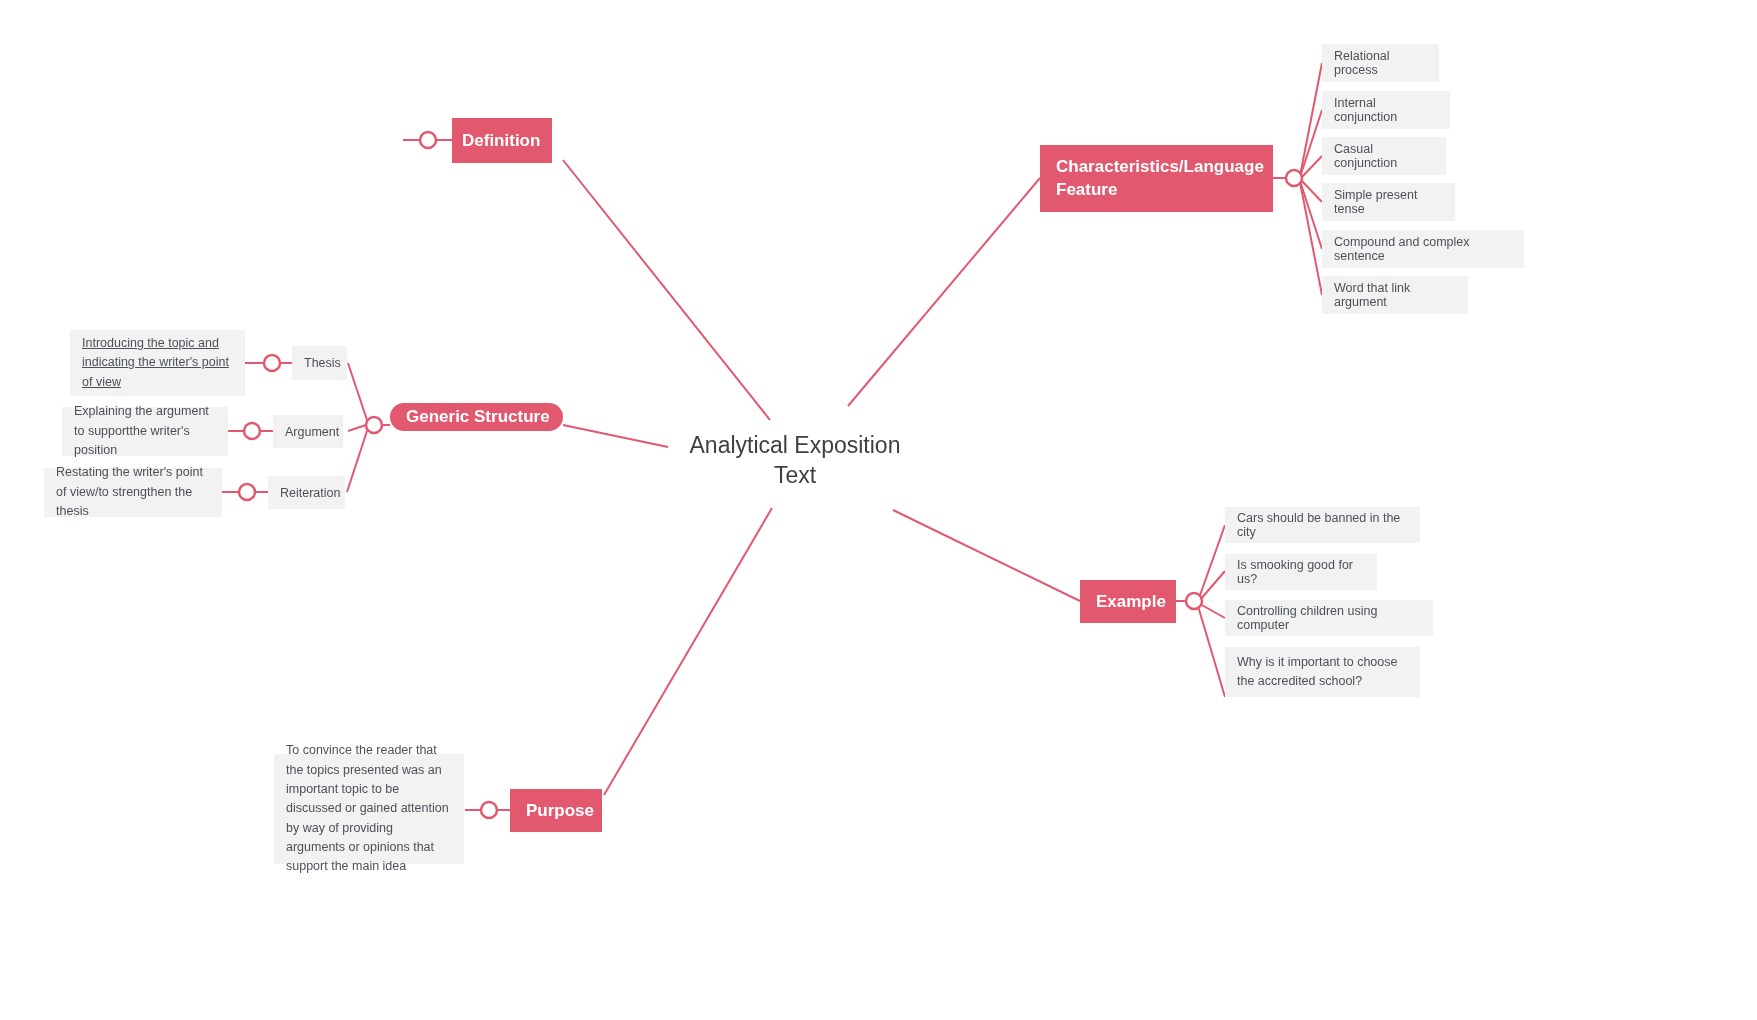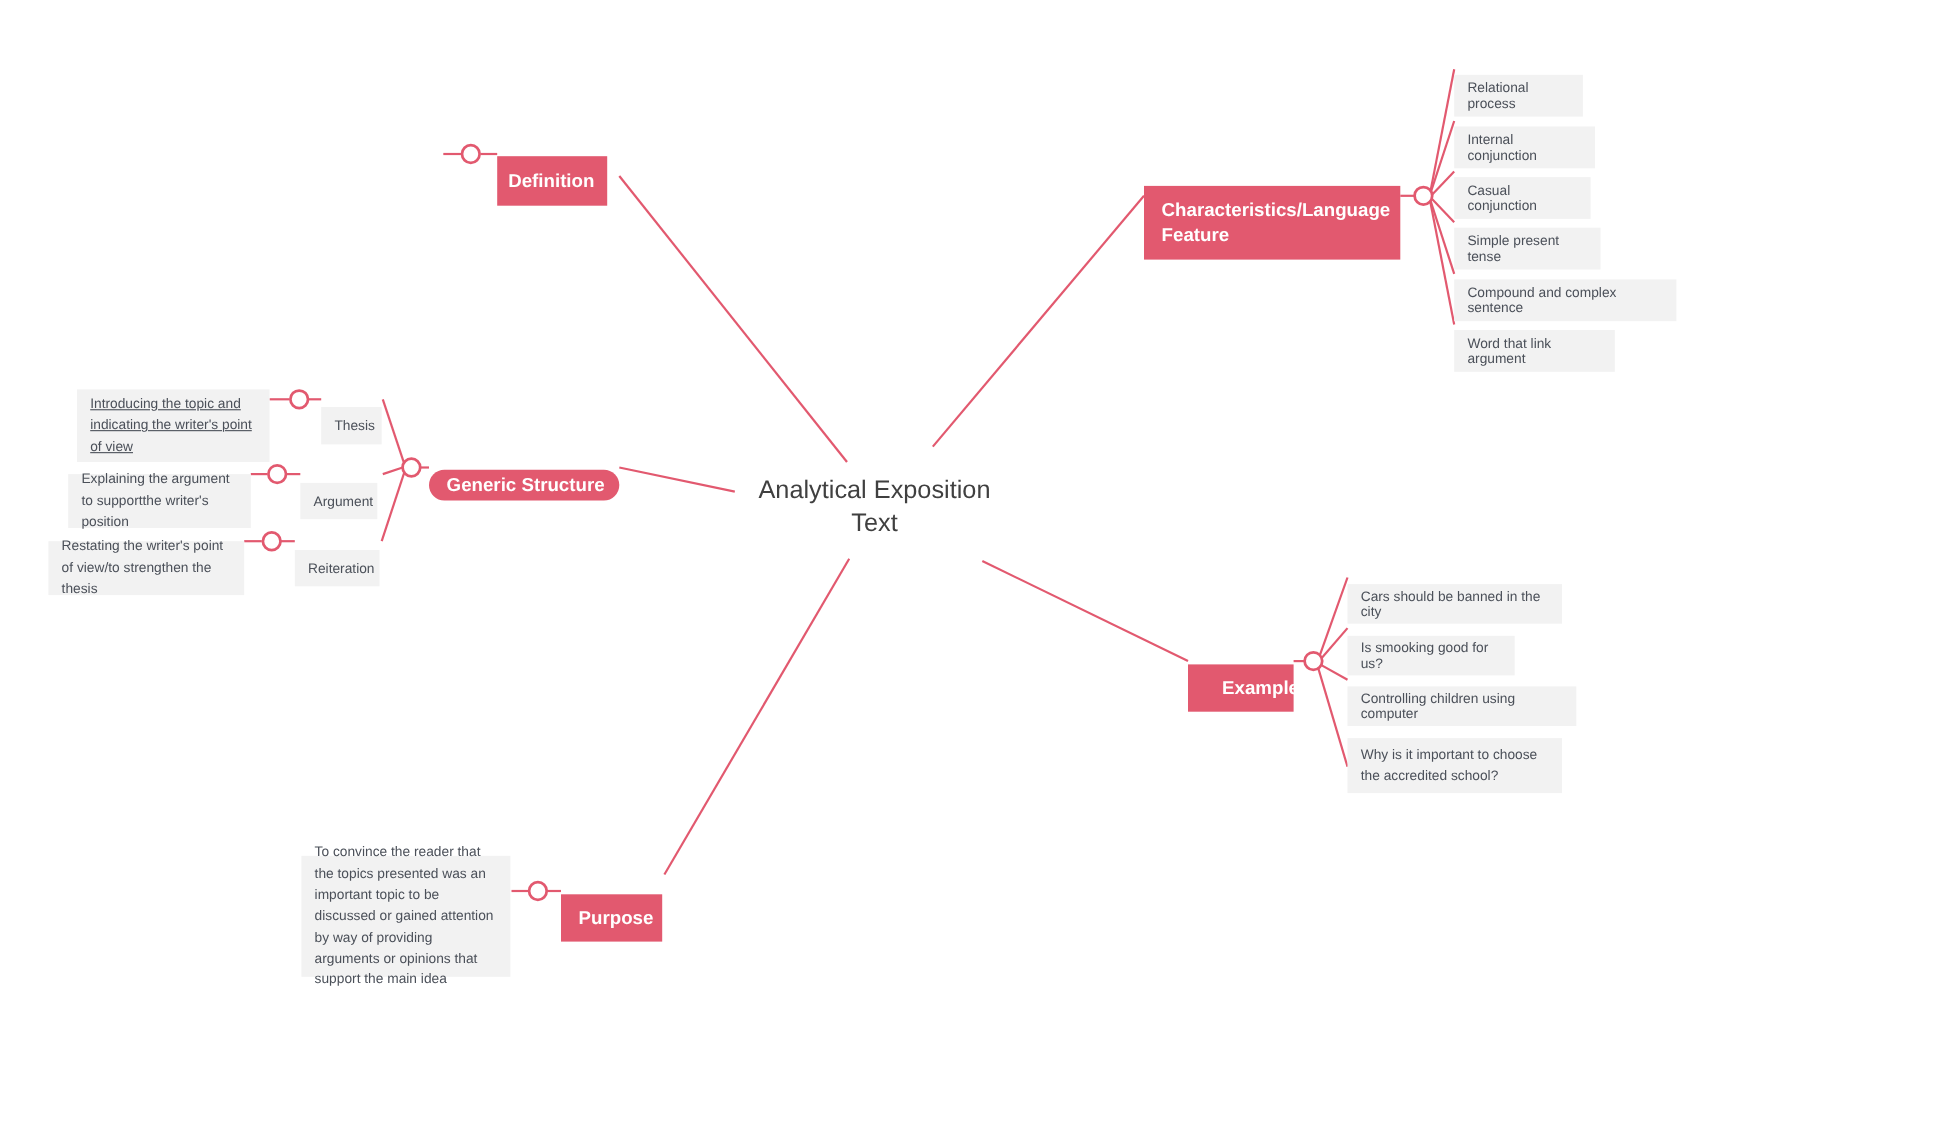--- a/index.html
+++ b/index.html
@@ -1,19 +1,19 @@
 <!DOCTYPE html>
 <html><head>
 <meta charset="utf-8">
 <style>
   html,body{margin:0;padding:0;background:#ffffff;}
   body{width:1757px;height:1020px;font-family:"Liberation Sans",sans-serif;position:relative;overflow:hidden;}
   #canvas{position:absolute;inset:0;width:1757px;height:1020px;}
   svg.links{position:absolute;left:0;top:0;width:1757px;height:1020px;pointer-events:none;}
-  .node{position:absolute;box-sizing:border-box;margin-top:24px;}
+  .node{position:absolute;box-sizing:border-box;}
   .topic{background:#e2596f;color:#ffffff;font-weight:bold;display:flex;align-items:center;}
   .topic span{display:block;}
   .leaf{background:#f2f2f2;color:#4b5059;display:flex;align-items:center;}
   .leaf span{display:block;}
   .center-title{position:absolute;color:#404040;text-align:center;line-height:1.32;}
 </style>
 </head>
 <body>
 
 <div id="canvas">
@@ -123,21 +123,21 @@
   <div class="node leaf" style="left:62px;top:407px;width:166px;height:49px;font-size:12.5px;padding:0 12px;line-height:1.55;">
     <span>Explaining the argument to supportthe writer's position</span>
   </div>
   <div class="node leaf" style="left:268px;top:476px;width:77px;height:33px;font-size:12.5px;padding:0 12px;">
     <span>Reiteration</span>
   </div>
   <div class="node leaf" style="left:44px;top:468px;width:178px;height:49px;font-size:12.5px;padding:0 12px;line-height:1.55;">
     <span>Restating the writer's point of view/to strengthen the thesis</span>
   </div>
 
-  <div class="node topic" style="left:1080px;top:580px;width:96px;height:43px;font-size:17px;padding-left:31px;">
+  <div class="node topic" style="left:1080px;top:580px;width:96px;height:43px;font-size:17px;padding-left:16px;">
     <span>Example</span>
   </div>
   <div class="node leaf" style="left:1225px;top:507px;width:195px;height:36px;font-size:12.5px;padding:0 12px;">
     <span>Cars should be banned in the city</span>
   </div>
   <div class="node leaf" style="left:1225px;top:554px;width:152px;height:36px;font-size:12.5px;padding:0 12px;">
     <span>Is smooking good for us?</span>
   </div>
   <div class="node leaf" style="left:1225px;top:600px;width:208px;height:36px;font-size:12.5px;padding:0 12px;">
     <span>Controlling children using computer</span>

